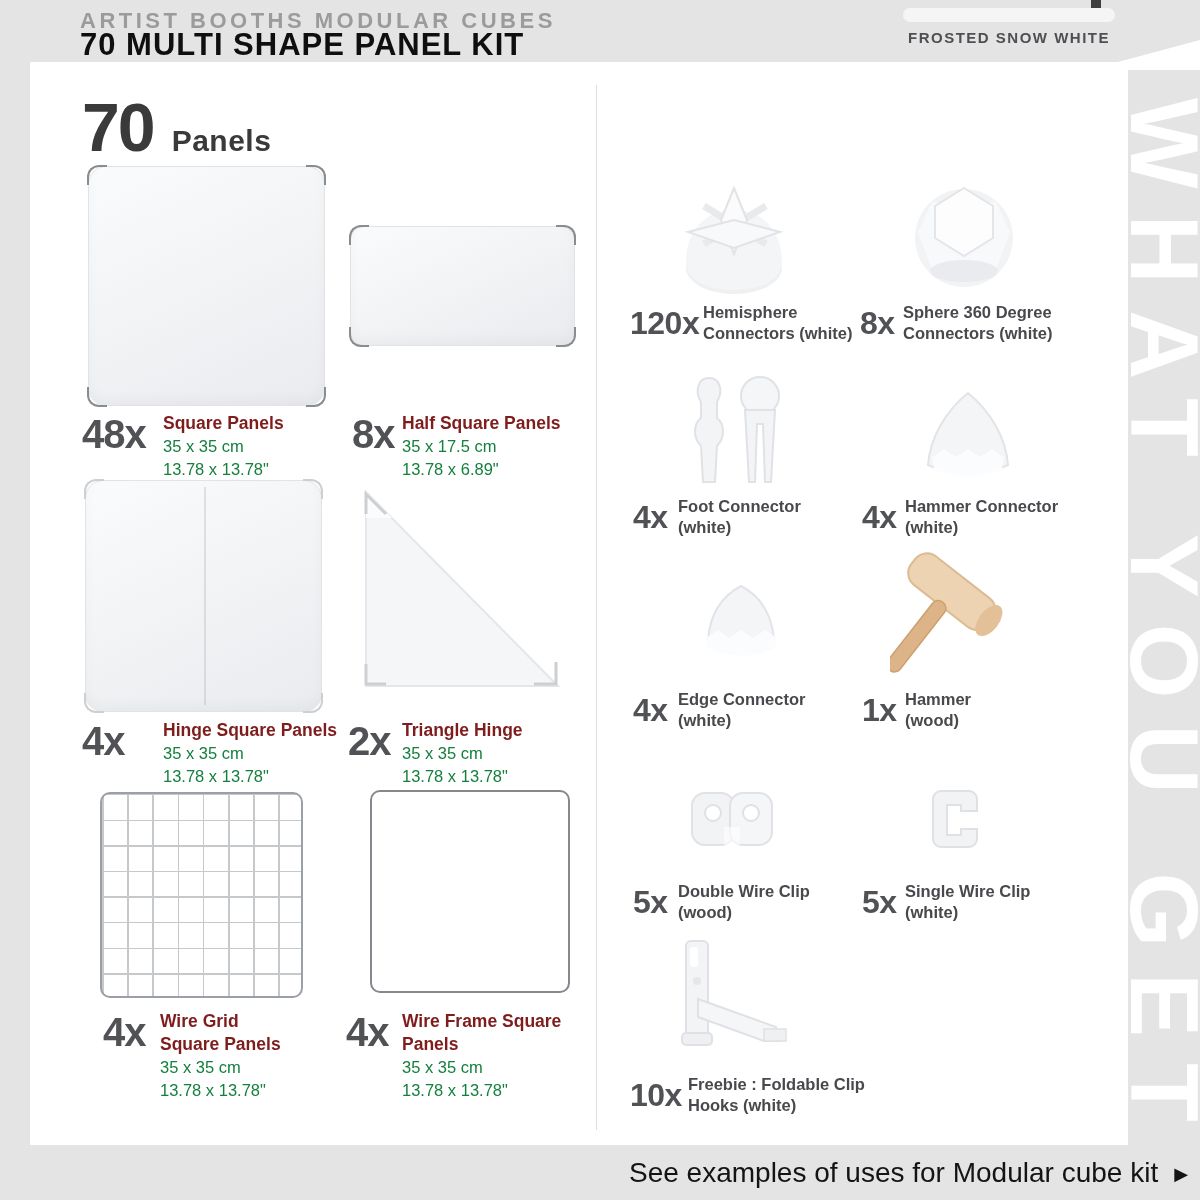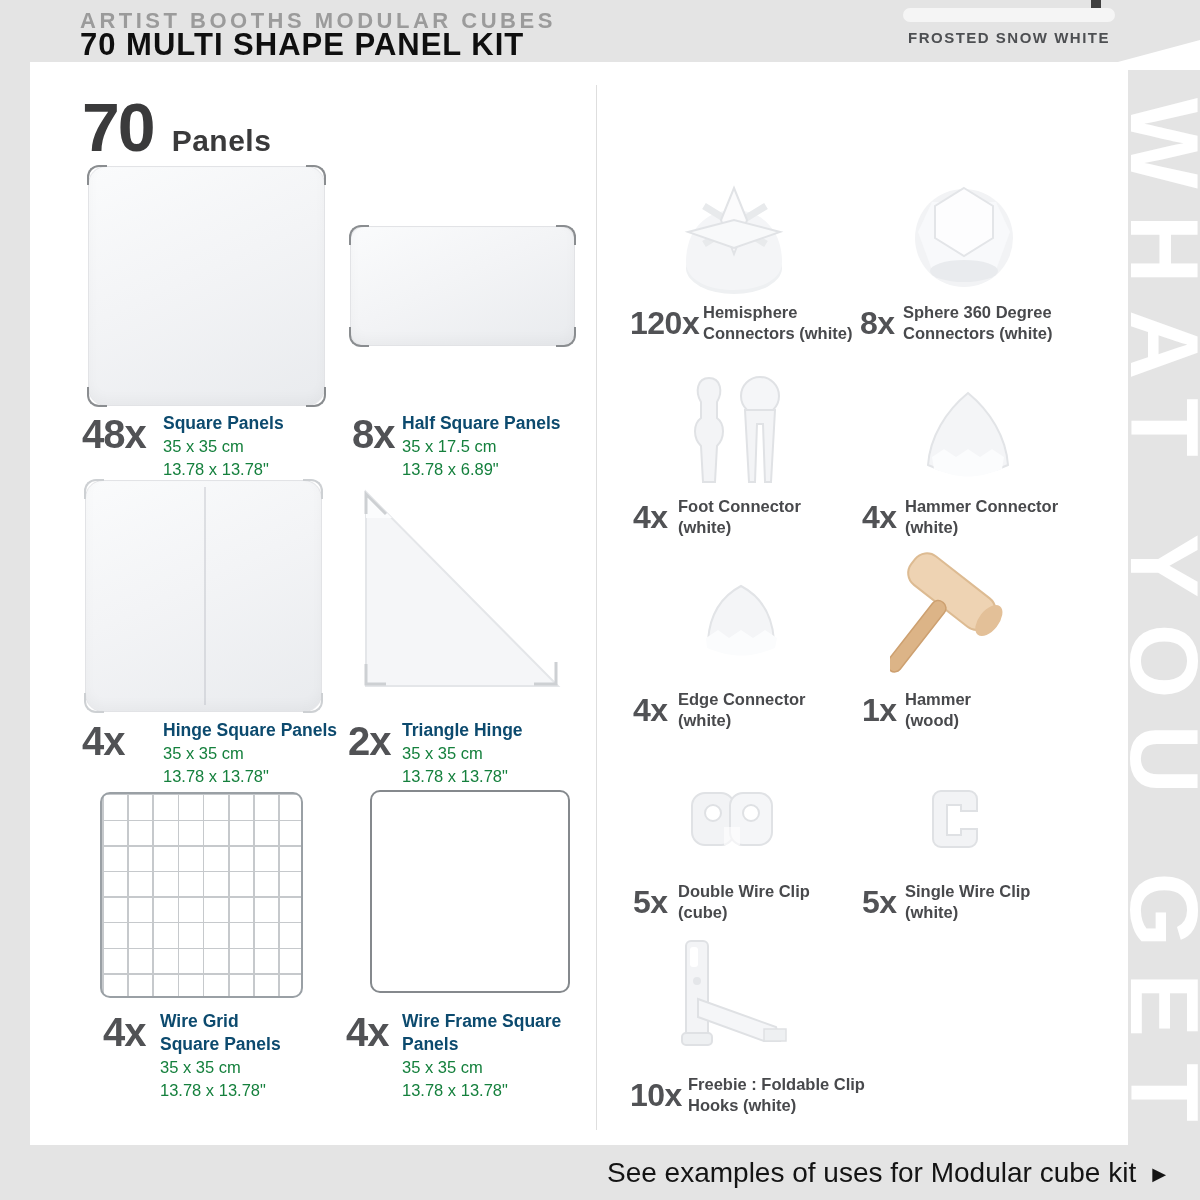--- a/index.html
+++ b/index.html
@@ -17,21 +17,21 @@
             clip-path:polygon(0 100%, 100% 0, 100% 100%); }
 
   
   .card    { left:30px; top:62px; width:1098px; height:1083px; background:#ffffff; }
   .divider { left:596px; top:85px; width:1px; height:1045px; background:#dedede; }
   .banner  { right:0; top:62px; width:72px; height:1138px; writing-mode:vertical-rl;
              font-size:96px; line-height:72px; font-weight:700; letter-spacing:26px;
              color:#ffffff; padding-top:36px; white-space:nowrap; }
   .bottom-bar { left:0; top:1145px; width:1200px; height:55px; background:#e4e4e4;
                 display:flex; align-items:center; justify-content:flex-end; gap:16px;
-                padding-right:34px; }
+                padding-right:12px; }
   .cta-text  { font-size:28px; color:#141414; }
   .cta-arrow { font-size:18px; color:#141414; padding-top:3px; }
 
   
   .sec-head { display:flex; align-items:baseline; color:#3a3a3b; }
   .sec-count{ font-size:68px; font-weight:700; letter-spacing:-2px; }
   .sec-word { font-size:30px; font-weight:700; margin-left:18px; letter-spacing:0.5px; }
 
   
   .panel { background:linear-gradient(155deg,#fafbfc 0%,#f3f4f6 45%,#e9ebee 100%);
@@ -47,21 +47,21 @@
   .seam { position:absolute; left:50%; top:6px; bottom:6px; width:2px; background:rgba(175,179,185,0.35); }
   .wire-grid { background-color:#ffffff; border:2px solid #9aa0a5; border-radius:10px;
     background-image:
       repeating-linear-gradient(to right,  #c6c9cc 0 1.5px, transparent 1.5px 25.2px),
       repeating-linear-gradient(to bottom, #c6c9cc 0 1.5px, transparent 1.5px 25.6px); }
   .wire-frame { background:#ffffff; border:2.5px solid #85898d; border-radius:10px; }
 
   
   .qty-lg { font-size:40px; font-weight:700; color:#515255; letter-spacing:-1px; }
   .qty-md { font-size:32px; font-weight:700; color:#515255; letter-spacing:-0.5px; }
-  .pname  { font-size:17.5px; font-weight:700; color:#0c4a6e; line-height:23px; }
+  .pname  { font-size:17.5px; font-weight:700; color:#7f1d1d; line-height:23px; }
   .pdim   { font-size:16.5px; color:#15803d; line-height:22.5px; }
   .aname  { font-size:16.5px; color:#48494c; line-height:21px; font-weight:700; }
 </style>
 </head>
 <body>
 
 <div class="abs" style="left:0;top:0;width:1200px;height:1200px;">
 
   <div class="abs card"></div>
   <div class="abs wedge"></div>
@@ -210,21 +210,21 @@
     <rect x="42" y="10" width="42" height="52" rx="13" fill="#f5f6f8" stroke="#e0e2e5" stroke-width="2"></rect>
     <circle cx="25" cy="30" r="8" fill="#ffffff" stroke="#dfe1e4" stroke-width="2"></circle>
     <circle cx="63" cy="30" r="8" fill="#ffffff" stroke="#dfe1e4" stroke-width="2"></circle>
     <rect x="36" y="44" width="16" height="18" fill="#ffffff" opacity="0.6"></rect>
   </svg>
   <svg class="abs" style="left:925px;top:785px;" width="58" height="68" viewBox="0 0 58 68">
     <path d="M16 6 L44 6 A8 8 0 0 1 52 14 L52 26 L36 26 L36 20 L22 20 L22 50 L36 50 L36 44 L52 44 L52 54 A8 8 0 0 1 44 62 L16 62 A8 8 0 0 1 8 54 L8 14 A8 8 0 0 1 16 6 Z" fill="#f2f3f5" stroke="#dfe1e4" stroke-width="2"></path>
   </svg>
 
   <div class="abs qty-md" style="left:633px;top:884px;">5x</div>
-  <div class="abs aname" style="left:678px;top:881px;width:160px;">Double Wire Clip (cube)</div>
+  <div class="abs aname" style="left:678px;top:881px;width:160px;">Double Wire Clip (wood)</div>
   <div class="abs qty-md" style="left:862px;top:884px;">5x</div>
   <div class="abs aname" style="left:905px;top:881px;width:160px;">Single Wire Clip (white)</div>
 
   <svg class="abs" style="left:668px;top:935px;" width="125" height="135" viewBox="0 0 125 135">
     <rect x="18" y="6" width="22" height="98" rx="5" fill="#f3f4f6" stroke="#dfe1e4" stroke-width="2"></rect>
     <rect x="22" y="12" width="8" height="20" rx="3" fill="#ffffff"></rect>
     <circle cx="29" cy="46" r="4" fill="#e4e6e9"></circle>
     <path d="M30 64 L108 92 L112 106 L96 106 L30 82 Z" fill="#f5f6f8" stroke="#dfe1e4" stroke-width="2"></path>
     <path d="M96 94 L118 94 L118 106 L96 106 Z" fill="#eef0f2" stroke="#dfe1e4" stroke-width="1.5"></path>
     <rect x="14" y="98" width="30" height="12" rx="4" fill="#eef0f2" stroke="#dfe1e4" stroke-width="2"></rect>

